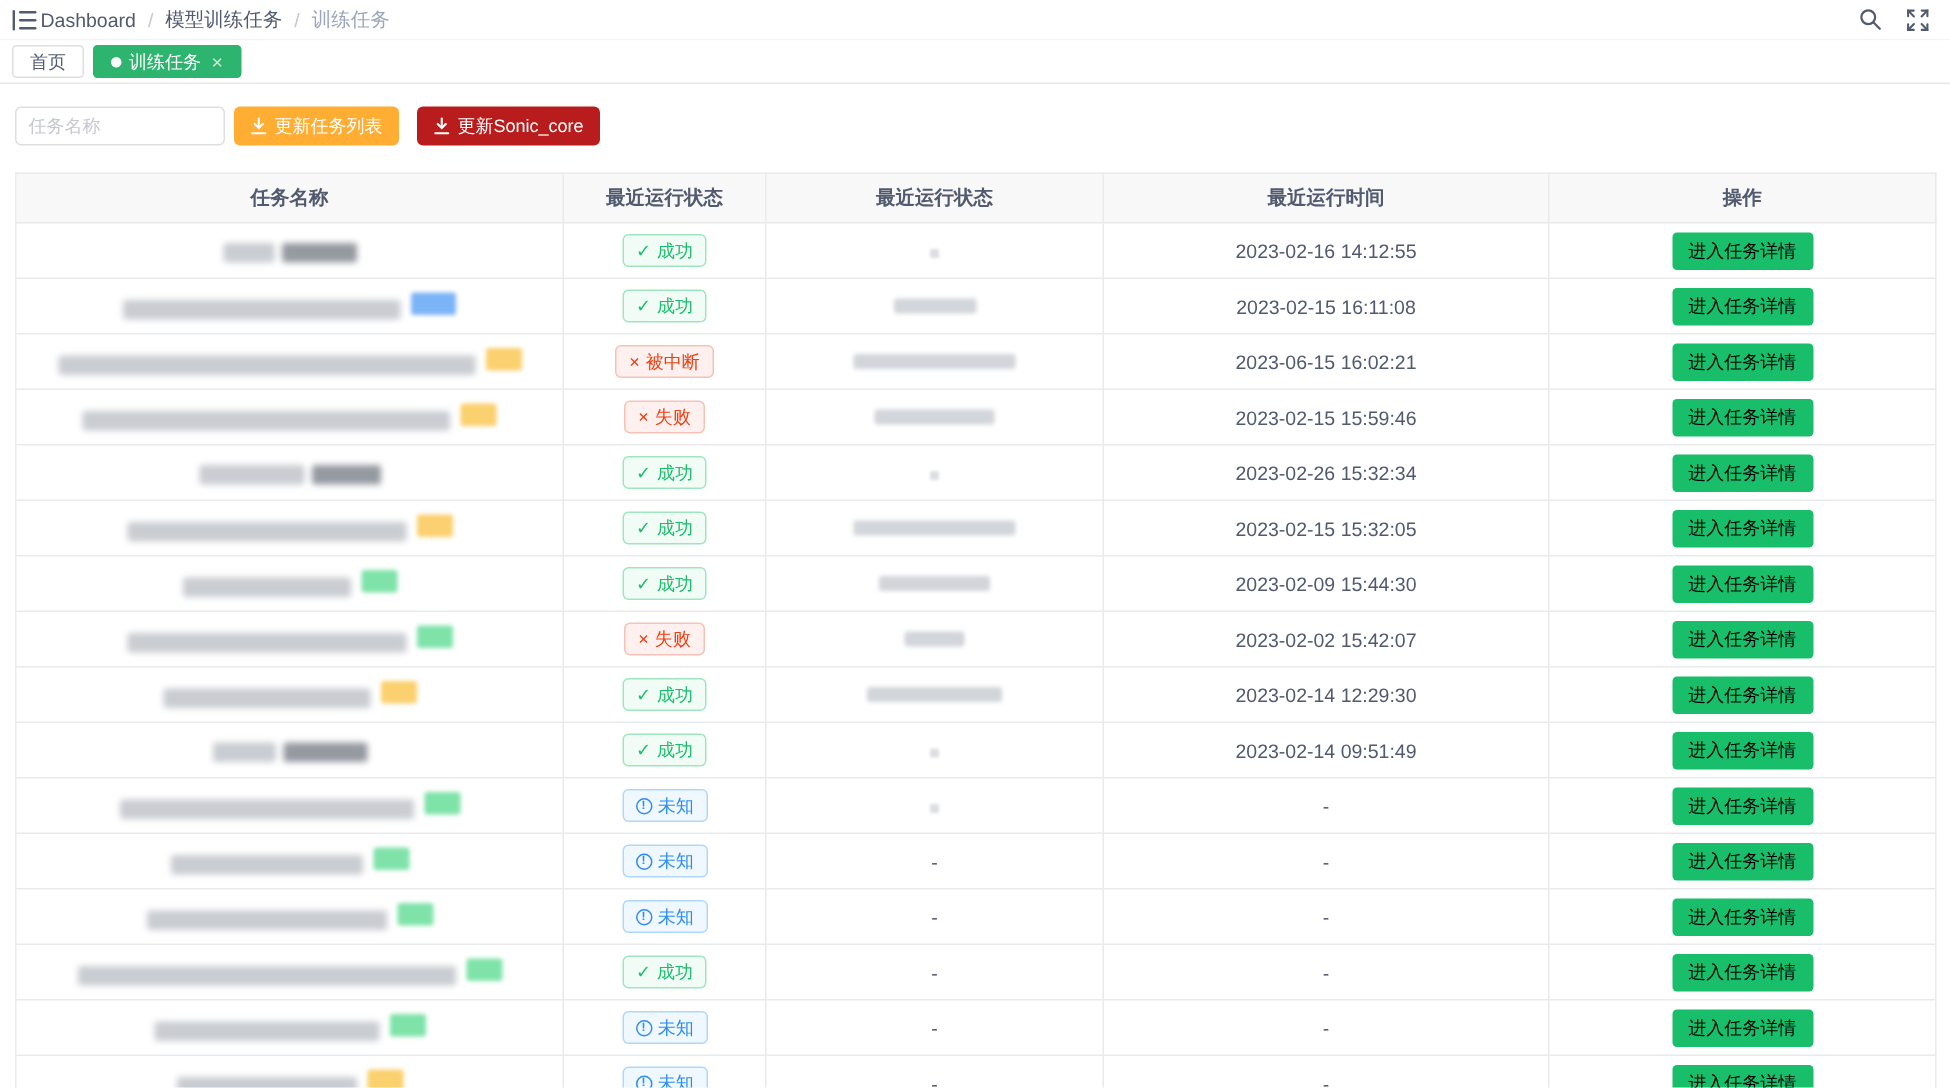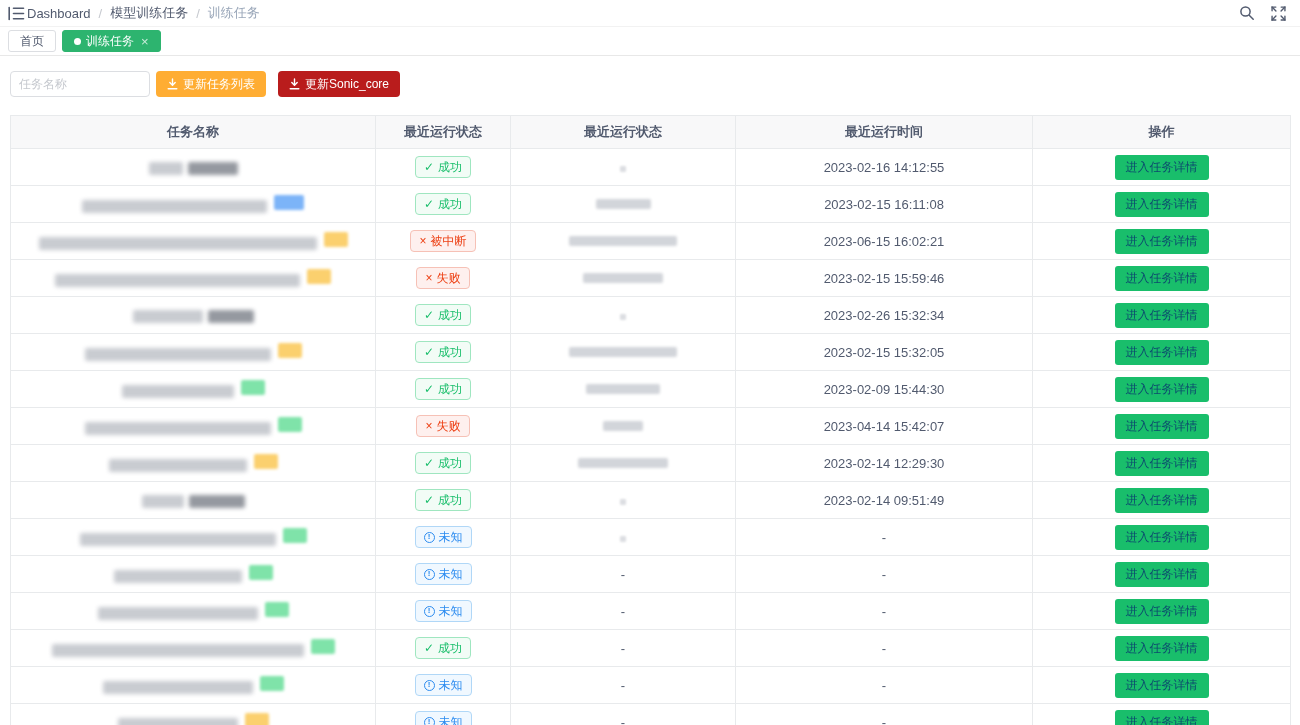--- a/index.html
+++ b/index.html
@@ -63,21 +63,21 @@
            font-size:12px; line-height:16px; }
   .badge .b-ico { font-size:12px; }
   .badge-success     { color:#19be6b; background:#f2fcf6; border:1px solid #9fe6c0; }
   .badge-failed      { color:#ed4014; background:#fef0ee; border:1px solid #f6c1b6; }
   .badge-interrupted { color:#ed4014; background:#fef0ee; border:1px solid #f6c1b6; }
   .badge-unknown     { color:#2d8cf0; background:#f0f8ff; border:1px solid #b0d7f7; }
   .circle-ico { display:inline-flex; align-items:center; justify-content:center;
                 width:11px; height:11px; border:1px solid currentColor; border-radius:50%;
                 font-size:8px; font-weight:bold; line-height:1; }
 
-  .action-btn { background:#19be6b; color:#0c4a6e; border:none; border-radius:3px;
+  .action-btn { background:#19be6b; color:#000000; border:none; border-radius:3px;
                 padding:4px 11px; font-size:12px; cursor:pointer; font-family:Liberation Mono, monospace; }
   .time-text, .dash-text { color:#515a6e; }
 </style>
 </head>
 <body>
 
 <div class="app">
 
   <header class="topbar">
     <span class="icon-btn">
@@ -262,21 +262,21 @@
             </tr>
             <tr>
               <td><span class="redacted-name">
                   <span class="blur-block light" style="width: 186px;"></span>
                 </span><span class="tag tag-green"></span></td>
               <td><span class="badge badge-failed">
                   <span class="b-ico">×</span>
                   <span>失败</span>
                 </span></td>
               <td><span class="cfg-blur" style="width: 40px;"></span></td>
-              <td><span class="time-text">2023-04-14 15:42:07</span></td>
+              <td><span class="time-text">2023-02-02 15:42:07</span></td>
               <td><button class="action-btn">进入任务详情</button></td>
             </tr>
             <tr>
               <td><span class="redacted-name">
                   <span class="blur-block light" style="width: 138px;"></span>
                 </span><span class="tag tag-yellow"></span></td>
               <td><span class="badge badge-success">
                   <span class="b-ico">✓</span>
                   <span>成功</span>
                 </span></td>

